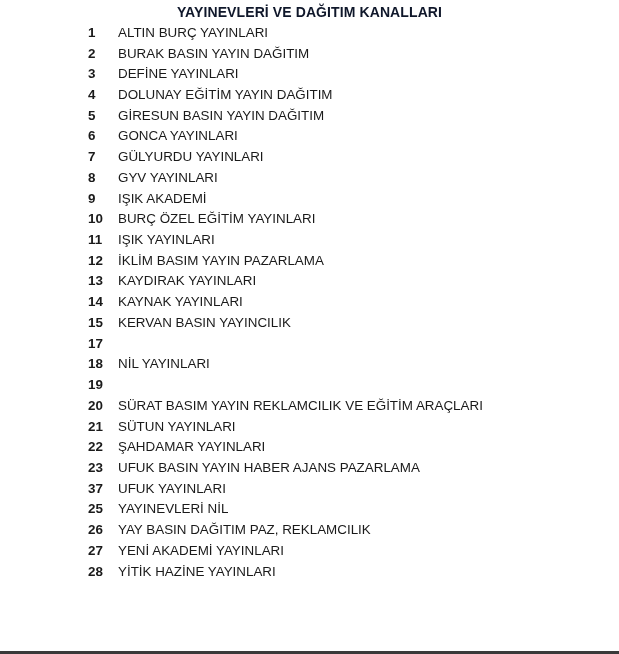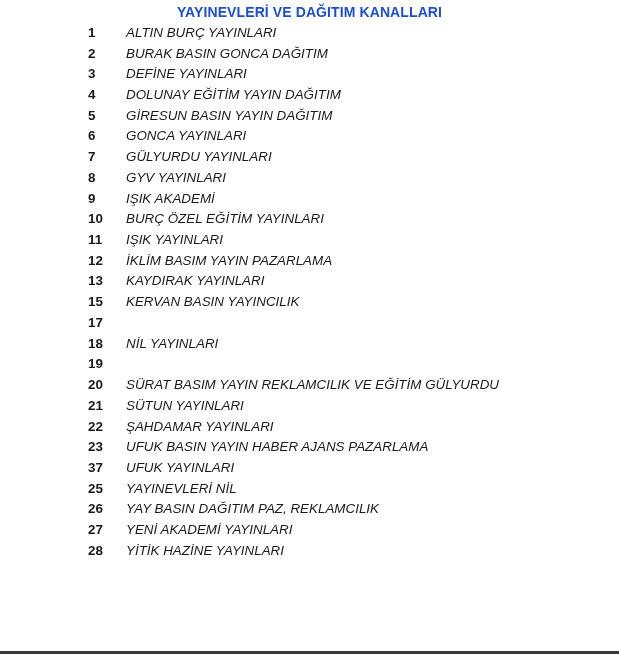--- a/index.html
+++ b/index.html
@@ -24,21 +24,21 @@
   }
   .title {
     position: absolute;
     top: 4px;
     left: 0;
     width: 619px;
     text-align: center;
     font-weight: bold;
     font-size: 14px;
     letter-spacing: 0.1px;
-    color: #1d4ed8;
+    color: #0f172a;
   }
   .list {
     position: absolute;
     top: 22px;
     left: 88px;
     margin: 0;
     padding: 0;
     list-style: none;
   }
   .row {
@@ -48,23 +48,22 @@
     font-size: 13.4px;
     white-space: nowrap;
   }
   .num {
     width: 30px;
     text-align: left;
     font-weight: bold;
     color: #1a1a1a;
   }
   .name {
-    margin-left: 8px;
+    margin-left: 0px;
     color: #1a1a1a;
-    font-style: italic;
   }
   .bottom-rule {
     position: absolute;
     left: 0;
     bottom: 0;
     width: 619px;
     height: 3px;
     background: #3a3a3a;
   }
 </style>
@@ -74,21 +73,21 @@
 <div class="page">
   <div class="title">YAYINEVLERİ VE DAĞITIM KANALLARI</div>
 
   <ul class="list" id="publisher-list">
       <li class="row">
         <span class="num">1</span>
         <span class="name">ALTIN BURÇ YAYINLARI</span>
       </li>
       <li class="row">
         <span class="num">2</span>
-        <span class="name">BURAK BASIN GONCA DAĞITIM</span>
+        <span class="name">BURAK BASIN YAYIN DAĞITIM</span>
       </li>
       <li class="row">
         <span class="num">3</span>
         <span class="name">DEFİNE YAYINLARI</span>
       </li>
       <li class="row">
         <span class="num">4</span>
         <span class="name">DOLUNAY EĞİTİM YAYIN DAĞITIM</span>
       </li>
       <li class="row">
@@ -121,36 +120,40 @@
       </li>
       <li class="row">
         <span class="num">12</span>
         <span class="name">İKLİM BASIM YAYIN PAZARLAMA</span>
       </li>
       <li class="row">
         <span class="num">13</span>
         <span class="name">KAYDIRAK YAYINLARI</span>
       </li>
       <li class="row">
+        <span class="num">14</span>
+        <span class="name">KAYNAK YAYINLARI</span>
+      </li>
+      <li class="row">
         <span class="num">15</span>
         <span class="name">KERVAN BASIN YAYINCILIK</span>
       </li>
       <li class="row">
         <span class="num">17</span>
       </li>
       <li class="row">
         <span class="num">18</span>
         <span class="name">NİL YAYINLARI</span>
       </li>
       <li class="row">
         <span class="num">19</span>
       </li>
       <li class="row">
         <span class="num">20</span>
-        <span class="name">SÜRAT BASIM YAYIN REKLAMCILIK VE EĞİTİM GÜLYURDU</span>
+        <span class="name">SÜRAT BASIM YAYIN REKLAMCILIK VE EĞİTİM ARAÇLARI</span>
       </li>
       <li class="row">
         <span class="num">21</span>
         <span class="name">SÜTUN YAYINLARI</span>
       </li>
       <li class="row">
         <span class="num">22</span>
         <span class="name">ŞAHDAMAR YAYINLARI</span>
       </li>
       <li class="row">

